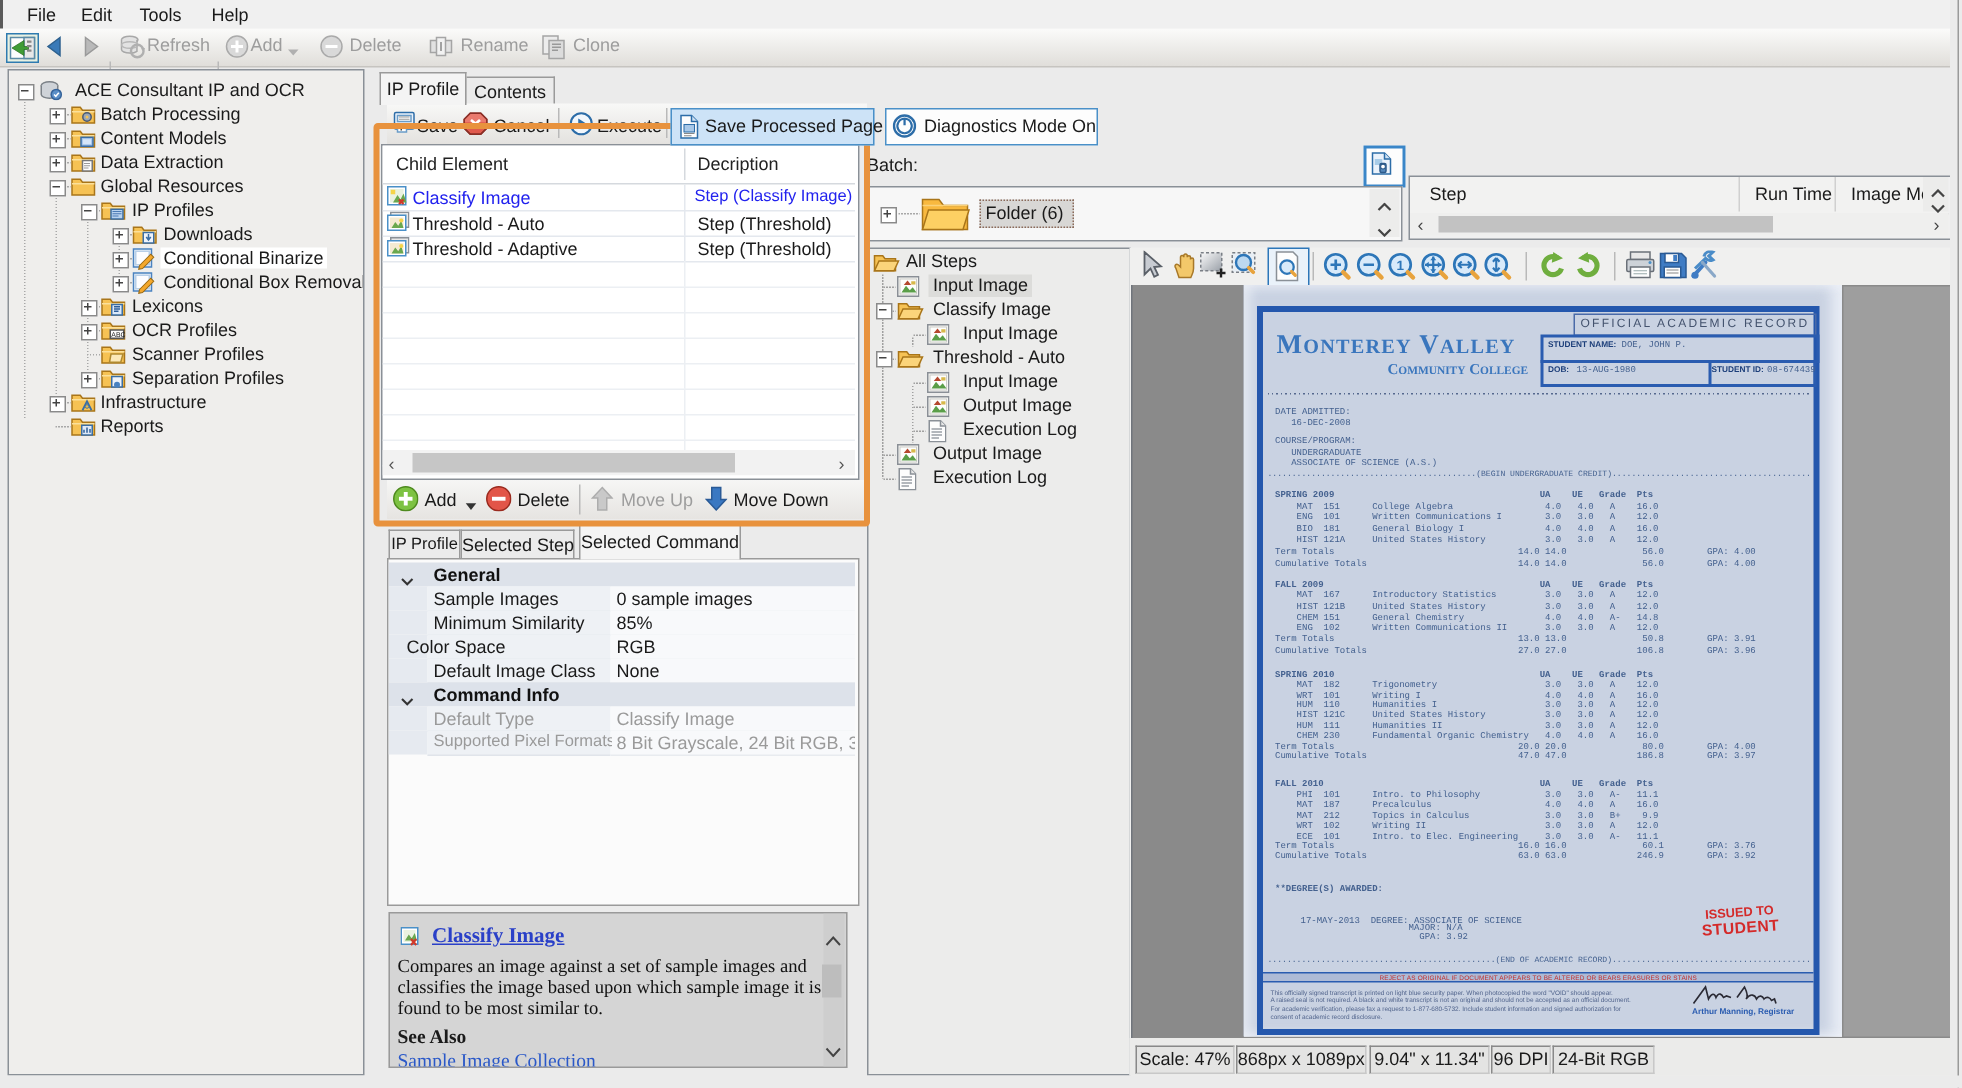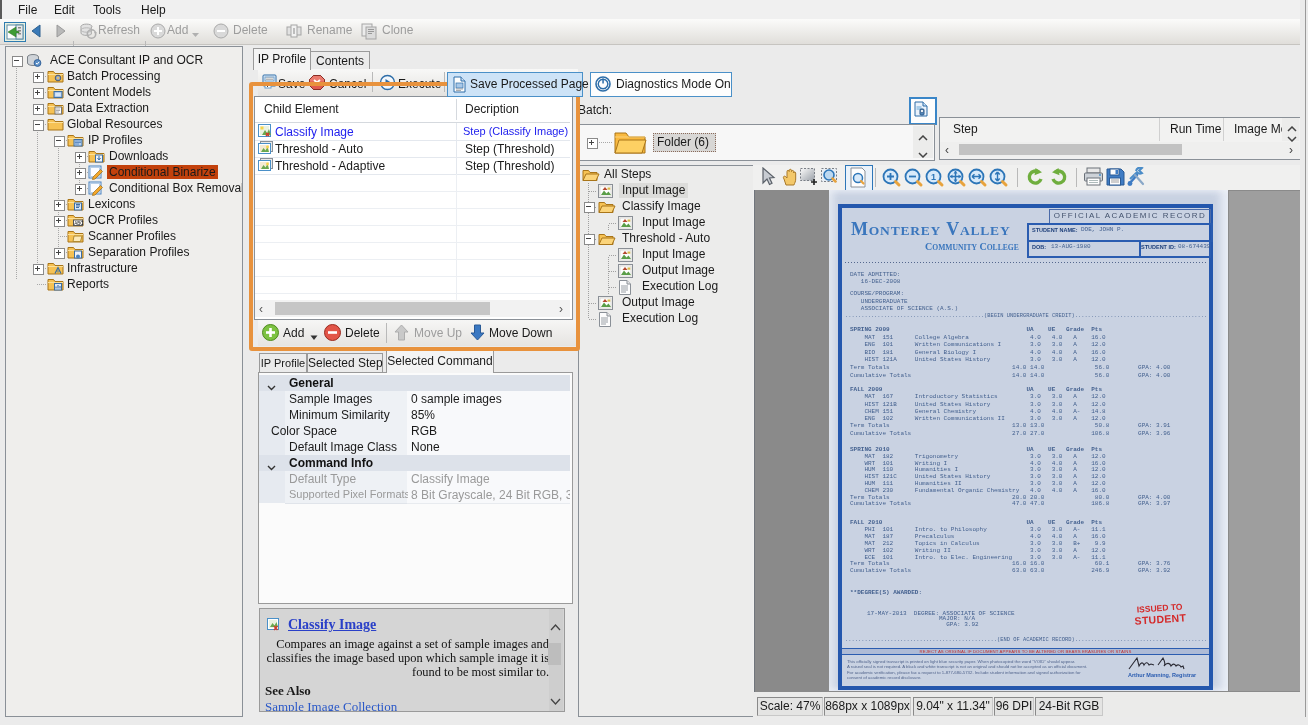--- a/index.html
+++ b/index.html
@@ -156,21 +156,21 @@
 <div class="abs" style="left:107px;top:149px;height:14px;line-height:14px;padding:0 2px;white-space:nowrap;">Downloads</div>
 <div class="abs" style="left:79px;top:172px;width:9px;height:1px;background-image:repeating-linear-gradient(90deg,#a8a8a8 0 1px,transparent 1px 2px);"></div>
 <div class="abs" style="left:75px;top:168px;width:9px;height:9px;background:#fff;border:1px solid #8a8a8a;"></div>
 <div class="abs" style="left:77px;top:170px;width:5px;height:1px;background:#444;margin-top:1.5px;"></div>
 <div class="abs" style="left:79px;top:170px;width:1px;height:5px;background:#444;"></div>
 <div class="abs" style="left:88px;top:165px;"><svg width="16" height="15" viewBox="0 0 16 15">
           <rect x="1" y="1" width="12" height="12" fill="#eef4fb" stroke="#4a82c0"></rect>
           <rect x="2.5" y="2.5" width="9" height="9" fill="#fdfdff" stroke="#b8cfe8"></rect>
           <path d="M5 12 L12.5 4.5 L14.5 6.5 L7 14 L4.5 14.5 Z" fill="#f4a82c" stroke="#9a6a12" stroke-width="0.7"></path>
         </svg></div>
-<div class="abs" style="left:107px;top:165px;height:14px;line-height:14px;padding:0 2px;background:#c2410c;white-space:nowrap;">Conditional Binarize</div>
+<div class="abs" style="left:107px;top:165px;height:14px;line-height:14px;padding:0 2px;background:#ffffff;white-space:nowrap;">Conditional Binarize</div>
 <div class="abs" style="left:79px;top:188px;width:9px;height:1px;background-image:repeating-linear-gradient(90deg,#a8a8a8 0 1px,transparent 1px 2px);"></div>
 <div class="abs" style="left:75px;top:184px;width:9px;height:9px;background:#fff;border:1px solid #8a8a8a;"></div>
 <div class="abs" style="left:77px;top:186px;width:5px;height:1px;background:#444;margin-top:1.5px;"></div>
 <div class="abs" style="left:79px;top:186px;width:1px;height:5px;background:#444;"></div>
 <div class="abs" style="left:88px;top:181px;"><svg width="16" height="15" viewBox="0 0 16 15">
           <rect x="1" y="1" width="12" height="12" fill="#eef4fb" stroke="#4a82c0"></rect>
           <rect x="2.5" y="2.5" width="9" height="9" fill="#fdfdff" stroke="#b8cfe8"></rect>
           <path d="M5 12 L12.5 4.5 L14.5 6.5 L7 14 L4.5 14.5 Z" fill="#f4a82c" stroke="#9a6a12" stroke-width="0.7"></path>
         </svg></div>
 <div class="abs" style="left:107px;top:181px;height:14px;line-height:14px;padding:0 2px;white-space:nowrap;">Conditional Box Removal</div>
@@ -411,21 +411,21 @@
       <div class="abs" style="left:152px;top:115px;color:#9a9a9a;white-space:nowrap;">8 Bit Grayscale, 24 Bit RGB, 32 B</div>
 </div>
 <div class="abs" style="left:259px;top:608px;width:304px;height:102px;background:#d5d5d5;border:1px solid #9a9a9a;overflow:hidden;font-family:'Liberation Serif',serif;font-size:13px;">
 <div class="abs" style="left:7px;top:9px;"><svg width="15" height="14" viewBox="0 0 15 14">
           <rect x="0.5" y="0.5" width="11" height="11" fill="#fff" stroke="#4a90c8"></rect>
           <rect x="2" y="2" width="8" height="8" fill="#eaf2e0"></rect>
           <path d="M3 9 l2.5-4 2 2.5 2-3.5 1.5 5 Z" fill="#6aa84f"></path>
           <path d="M7 8 l3.5 4 M10.5 8 L7 12" stroke="#d03a2a" stroke-width="1.5"></path>
         </svg></div>
 <div class="abs" style="left:28px;top:8px;color:#2a40c8;font-weight:bold;text-decoration:underline;font-size:14px;">Classify Image</div>
-<div class="abs" style="left:5px;top:28px;width:284px;color:#111;line-height:14.2px;font-size:12.4px;text-align:right;">Compares an image against a set of sample images and classifies the image based upon which sample image it is found to be most similar to.</div>
+<div class="abs" style="left:5px;top:28px;width:284px;color:#111;line-height:14.2px;font-size:12.4px;">Compares an image against a set of sample images and classifies the image based upon which sample image it is found to be most similar to.</div>
 <div class="abs" style="left:5px;top:74px;font-weight:bold;">See Also</div>
 <div class="abs" style="left:5px;top:90px;color:#2a58c8;">Sample Image Collection</div>
 <div class="abs" style="left:289px;top:0;width:14px;height:102px;background:#cecece;"></div>
 <div class="abs" style="left:290px;top:10px;"><svg width="11" height="7">
           <path d="M1 6 L5.5 1 L10 6" stroke="#444" stroke-width="1.3" fill="none"></path>
         </svg></div>
 <div class="abs" style="left:288px;top:34px;width:13px;height:22px;background:#bdbdbd;"></div>
 <div class="abs" style="left:290px;top:84px;"><svg width="11" height="7">
           <path d="M1 1 L5.5 6 L10 1" stroke="#444" stroke-width="1.3" fill="none"></path>
         </svg></div>

